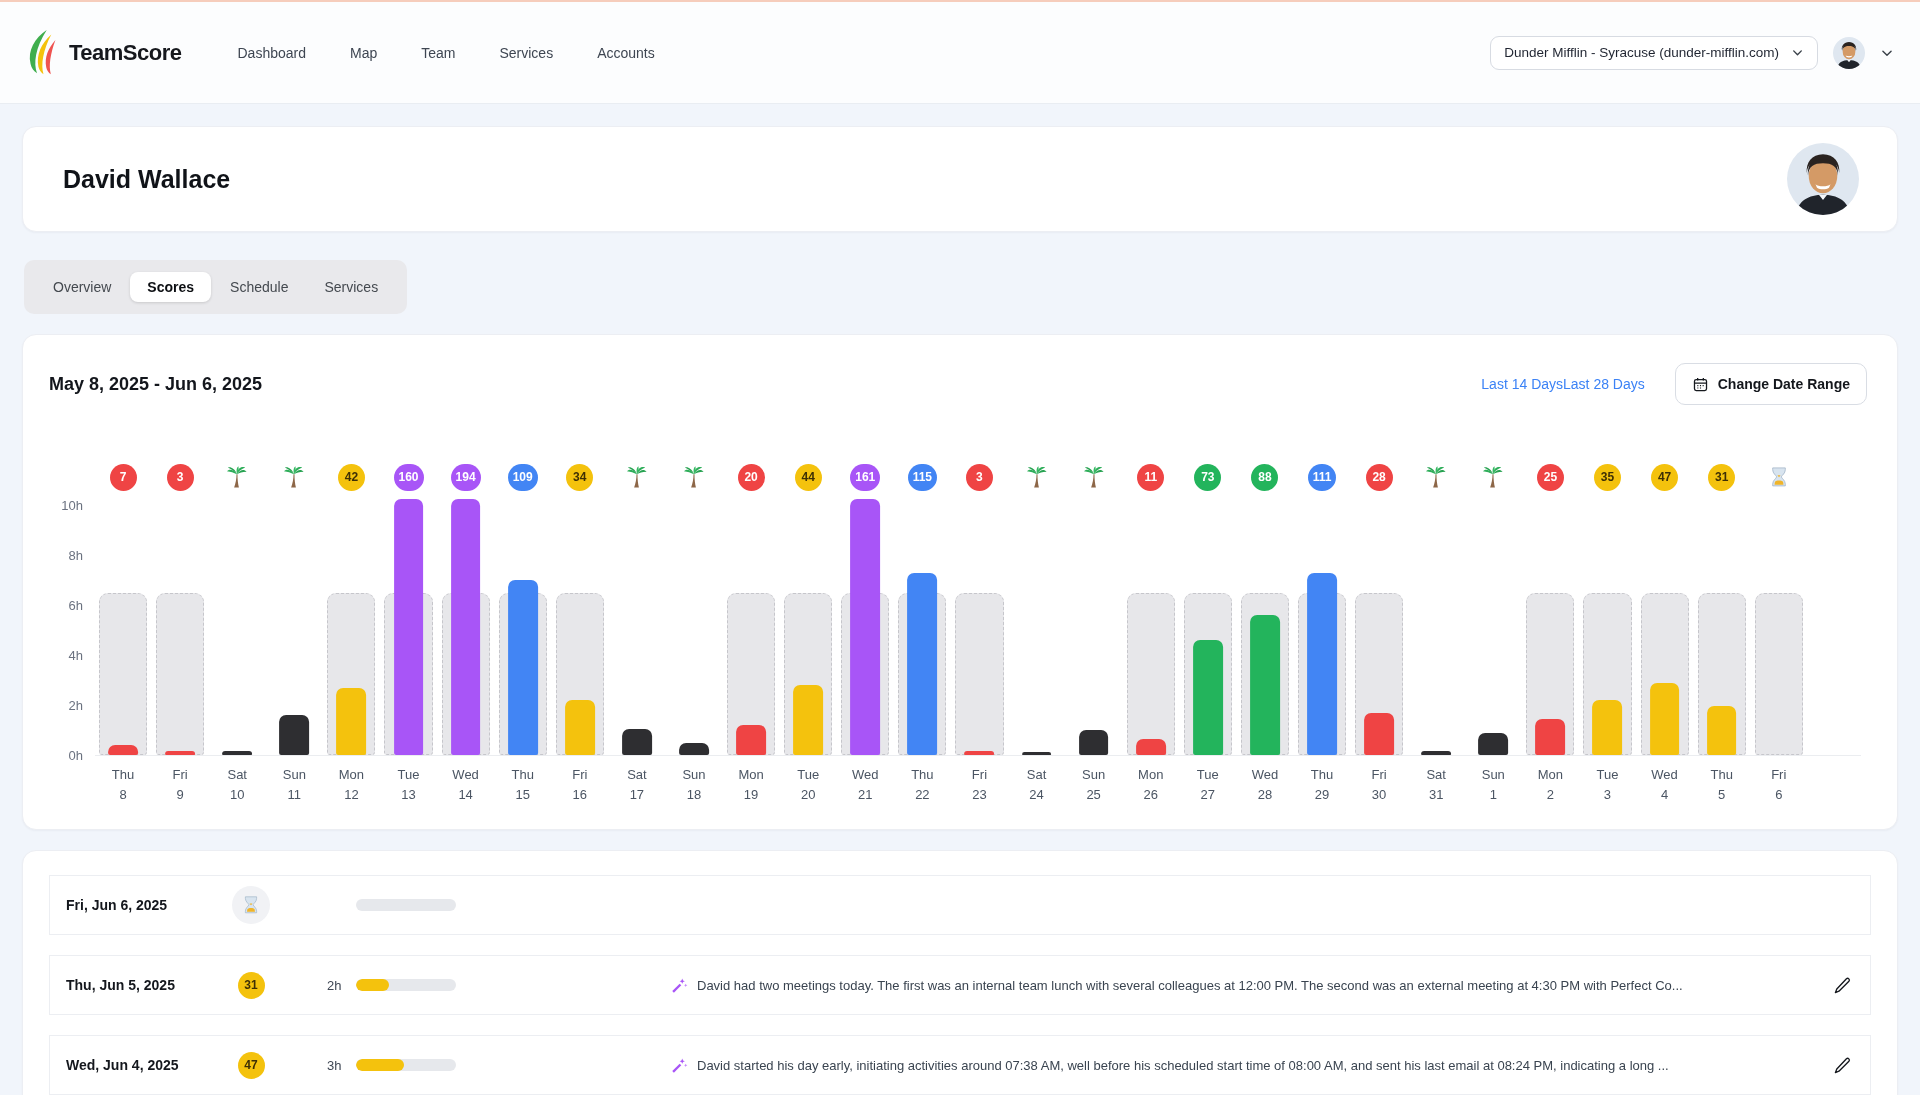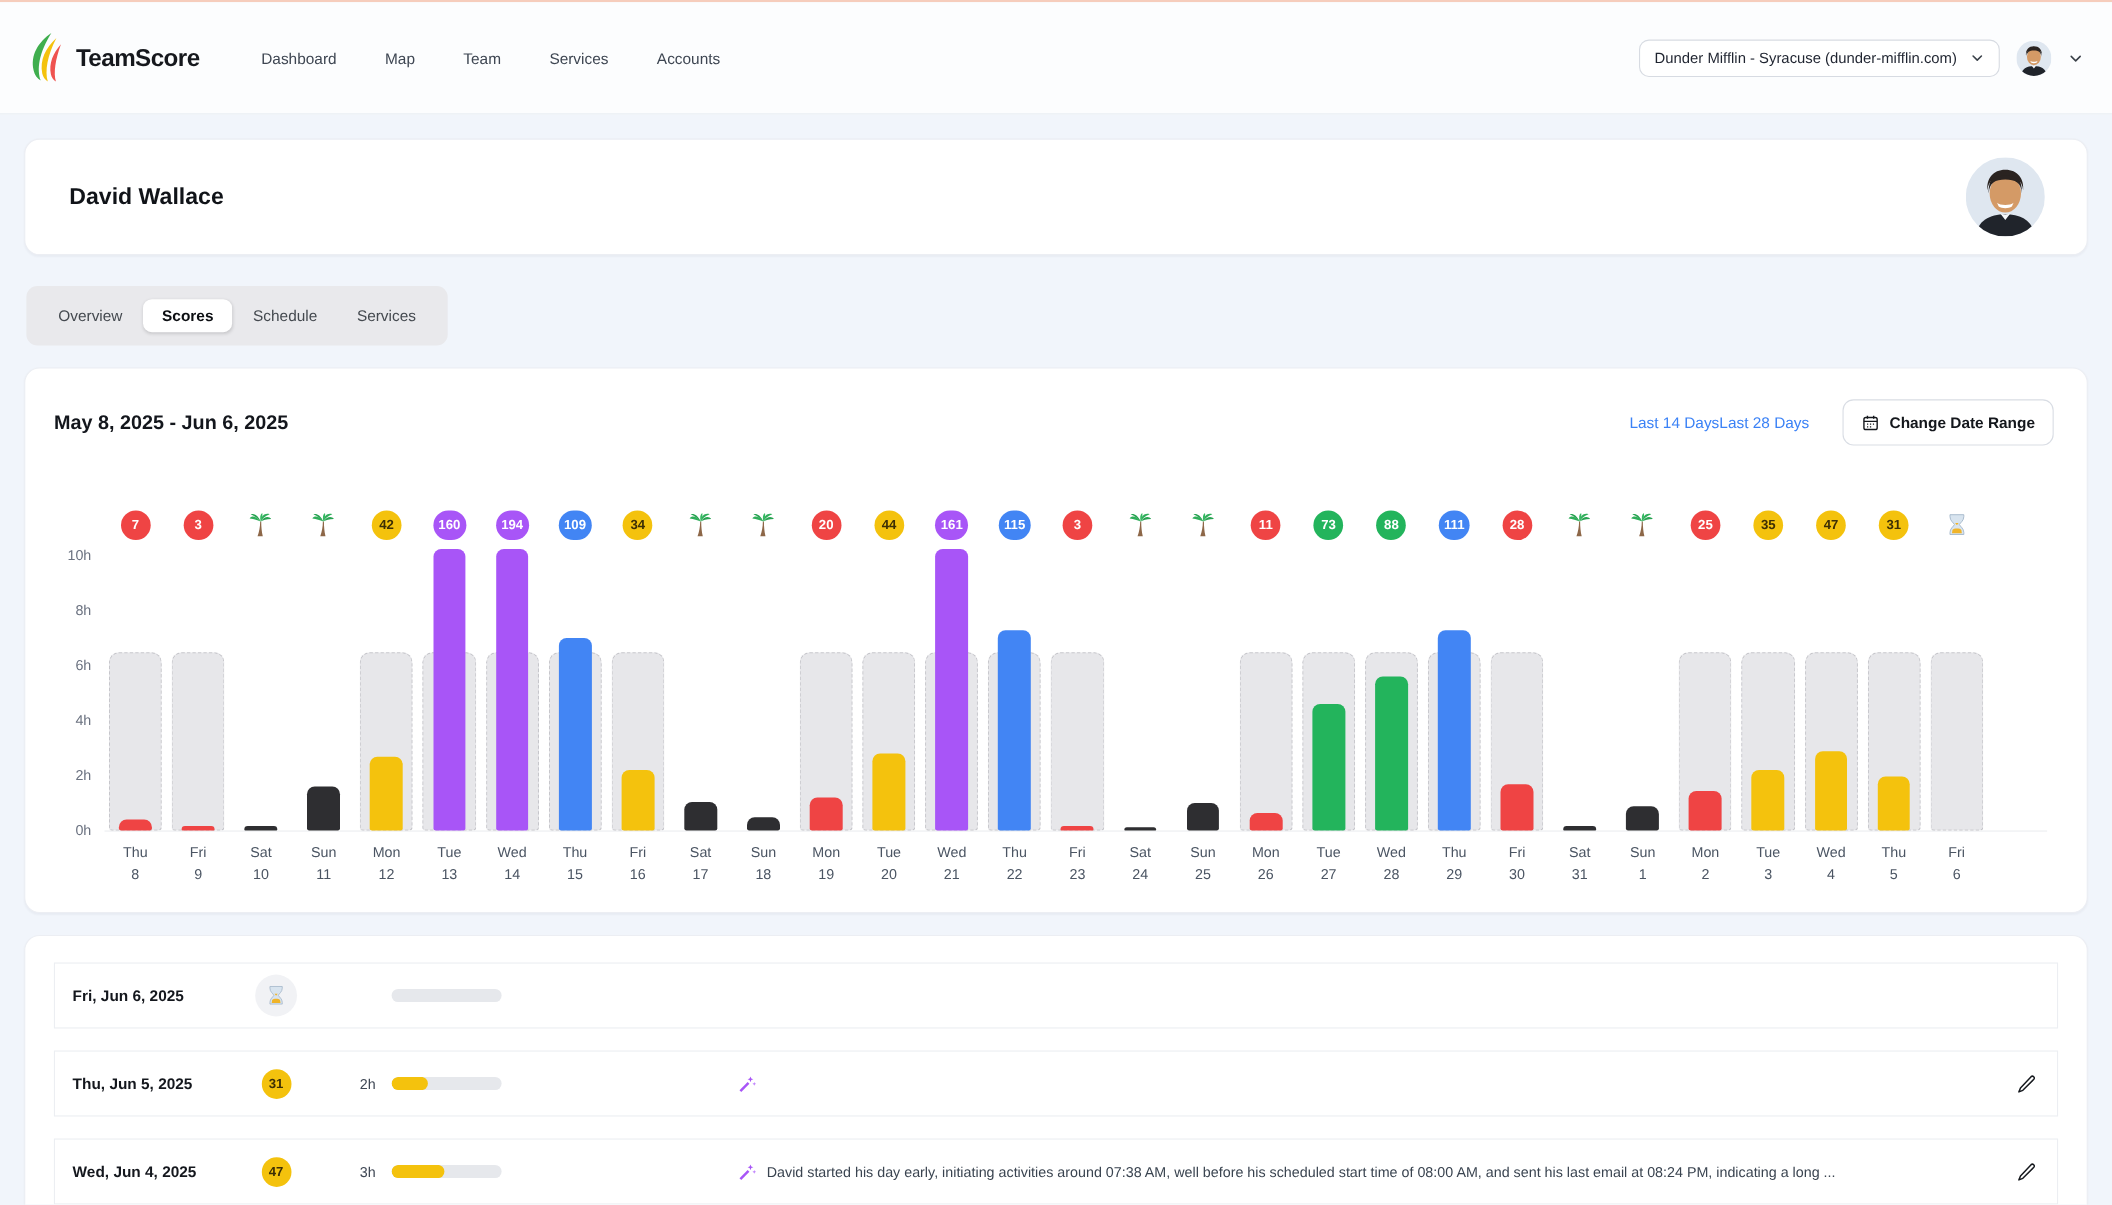--- a/index.html
+++ b/index.html
@@ -28,21 +28,21 @@
     font-size:13.5px; color:#1f2430; cursor:pointer;
   }
   .avatar-sm { width:32px; height:32px; border-radius:50%; overflow:hidden; flex:none; }
 
   
   .card {
     background:#fff; border:1px solid #eceef3; border-radius:14px;
     box-shadow:0 1px 2px rgba(16,24,40,.04);
   }
   .profile-card { margin:22px 22px 0; height:106px; display:flex; align-items:center; padding:0 38px 0 40px; }
-  .profile-card h1 { font-size:21px; font-weight:800; margin:0; color:#101318; }
+  .profile-card h1 { font-size:25px; font-weight:800; margin:0; color:#101318; }
   .avatar-lg { margin-left:auto; width:72px; height:72px; border-radius:50%; overflow:hidden; flex:none; }
 
   
   .tabs { margin:28px 0 0 24px; display:inline-flex; background:#e9e9ec; border-radius:10px; padding:12px; gap:2px; }
   .tab { font-size:14px; color:#44494f; padding:7px 17px; border-radius:8px; cursor:pointer; white-space:nowrap; }
   .tab.active { background:#fff; font-weight:700; color:#0c0e12; box-shadow:0 1px 3px rgba(0,0,0,.14); }
 
   
   .chart-card { margin:20px 22px 0; padding:28px 30px 24px 26px; }
   .chart-head { display:flex; align-items:center; height:42px; }
@@ -655,20 +655,21 @@
         <div class="day-hours">2h</div>
         <div class="progress">
           <div class="progress-fill" style="width: 33%; background: rgb(244, 194, 13);"></div>
         </div>
         <div class="day-summary">
           <svg width="17" height="17" viewBox="0 0 20 20">
   <path d="M13.2 1.8 L14.1 4 L16.3 4.9 L14.1 5.8 L13.2 8 L12.3 5.8 L10.1 4.9 L12.3 4 Z" fill="#a855f7"></path>
   <path d="M17.3 7.8 L17.9 9.2 L19.3 9.8 L17.9 10.4 L17.3 11.8 L16.7 10.4 L15.3 9.8 L16.7 9.2 Z" fill="#c084fc"></path>
   <path d="M1.5 16.6 L10.2 7.9 L12.1 9.8 L3.4 18.5 Z" fill="#a855f7"></path>
           </svg>
+          <span class="summary-text">David had two meetings today. The first was an internal team lunch with several colleagues at 12:00 PM. The second was an external meeting at 4:30 PM with Perfect Co...</span>
         </div>
         <button class="edit-btn">
           <svg width="19" height="19" viewBox="0 0 24 24" fill="none" stroke="#15181d" stroke-width="1.7" stroke-linejoin="round">
   <path d="M17 3.5 a2.2 2.2 0 0 1 3.1 3.1 L7.5 19.2 L3 21 L4.8 16.5 Z"></path>
           </svg>
         </button>
       </div>
       <div class="day-row">
         <div class="day-date">Wed, Jun 4, 2025</div>
         <div class="day-badge-zone">

